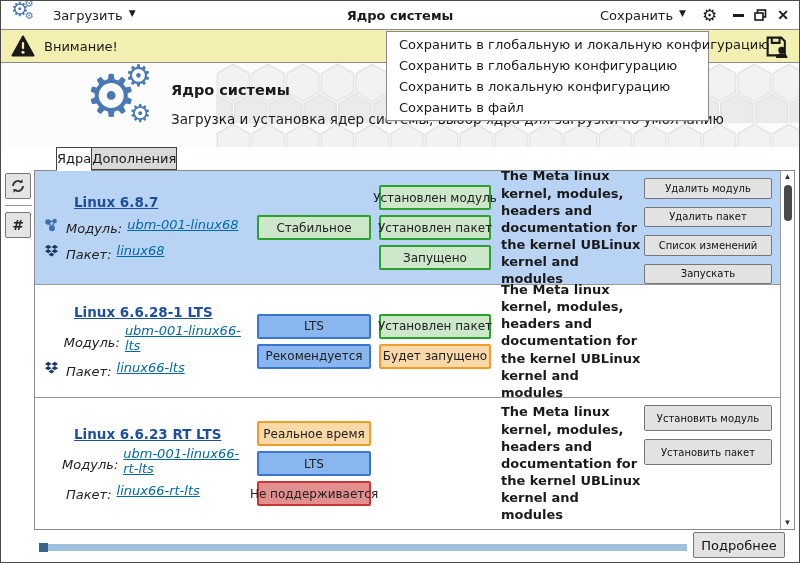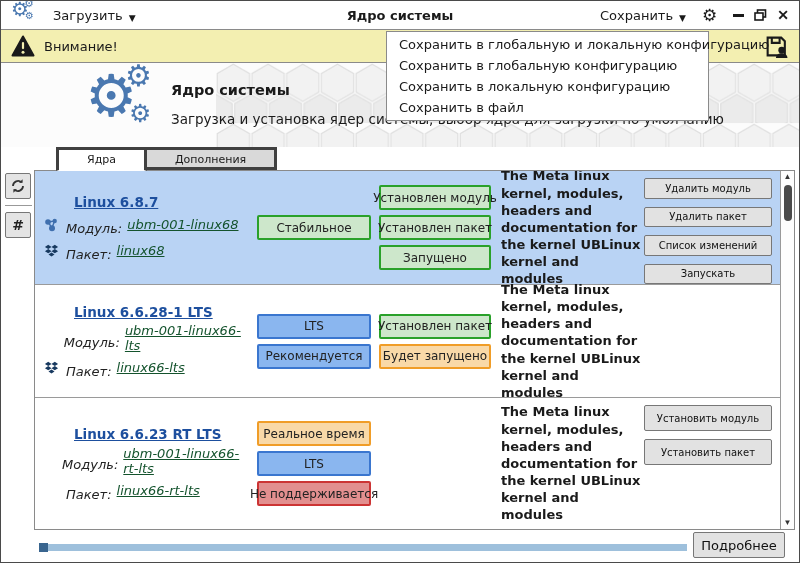--- a/index.html
+++ b/index.html
@@ -11,21 +11,21 @@
   
   .topbar {
     position:absolute; left:0; top:0; width:100%; height:29px;
     background:#fff; border-bottom:1px solid #8a8a8a;
     display:flex; align-items:center; padding:0 10px;
   }
   .app-logo { position:relative; width:26px; height:24px; margin-right:16px; }
   .gear-big { position:absolute; left:0; top:-4px; font-size:20px; color:#4a78b0; line-height:1; }
   .gear-sm1 { position:absolute; left:13px; top:-5px; font-size:11px; color:#4a78b0; line-height:1; }
   .gear-sm2 { position:absolute; left:14px; top:8px; font-size:10px; color:#4a78b0; line-height:1; }
-  .menu-btn { display:flex; align-items:flex-end; gap:6px; background:none; border:none;
+  .menu-btn { display:flex; align-items:flex-start; gap:6px; background:none; border:none;
     font-family:inherit; font-size:13px; color:#1a1a1a; cursor:pointer; }
   .chev { font-size:9px; color:#1a1a1a; }
   .tb-title { position:absolute; left:0; right:0; text-align:center; font-weight:bold;
     font-size:13px; pointer-events:none; }
   .tb-right { margin-left:auto; display:flex; align-items:center; gap:16px; z-index:2; }
   .gear-btn { font-size:17px; line-height:1; color:#1a1a1a; background:none; border:none; cursor:pointer; }
   .winctl { display:flex; align-items:center; gap:10px; }
   .wc { background:none; border:none; cursor:pointer; padding:0; line-height:0; }
   .wc-min { display:inline-block; width:11px; height:3px; background:#1a1a1a; }
   .wc-close { font-size:14px; font-weight:bold; color:#1a1a1a; line-height:1; }
@@ -47,21 +47,21 @@
   .hdr-title { position:absolute; left:170px; top:19px; font-size:14.5px; font-weight:bold; color:#1a1a1a; }
   .hdr-sub   { position:absolute; left:170px; top:48px; font-size:13.5px; color:#1a1a1a; }
   
   .dropdown {
     position:absolute; left:385px; top:30px; width:323px; background:#fff;
     border:1px solid #8a8a8a; z-index:60; padding:2px 0;
   }
   .dd-item { padding:3px 12px; font-size:13px; color:#1a1a1a; white-space:nowrap; cursor:pointer; }
   
   .tabbar { position:absolute; left:55px; top:146px; height:23px; display:flex; z-index:5; }
-  .tab { padding:3px 28px 0; font-size:11px; border:3px solid #404040; cursor:pointer; }
+  .tab { padding:3px 0 0; font-size:13px; border:1px solid #404040; cursor:pointer; }
   .tab.active { background:#fff; border-bottom:1px solid #fff; height:24px; }
   .tab.inactive { background:#d9d9d9; border-left:none; height:23px; }
   
   .sidebar { position:absolute; left:4px; top:172px; width:27px; }
   .side-btn { width:26px; height:26px; background:#e4e4e4; border:1px solid #777; border-radius:2px;
     display:flex; align-items:center; justify-content:center; cursor:pointer;
     font-family:inherit; font-size:14px; font-weight:bold; color:#222; }
   .side-div { width:27px; border-top:1px solid #999; margin:6px 0; }
   
   .list {
@@ -71,21 +71,21 @@
   .rows { flex:1; display:flex; flex-direction:column; overflow:hidden; }
   .row { height:113px; display:flex; padding:0 8px 0 6px; background:#fff; }
   .row + .row { border-top:1px solid #9a9a9a; }
   .row.selected { background:#b9d3f4; }
   .row:last-child { flex:1; height:auto; }
   .info { width:200px; display:flex; flex-direction:column; justify-content:center; gap:3px; }
   .line { display:flex; align-items:center; gap:5px; min-height:17px; }
   .icon-slot { width:20px; display:flex; justify-content:center; }
   .kernel-name { font-weight:bold; font-size:13.5px; color:#1d4f9e; text-decoration:underline; cursor:pointer;margin-left:8px; }
   .meta-label { font-style:italic; color:#222; font-size:13px;margin-top:8px; }
-  .meta-link { font-style:italic; color:#14532d; text-decoration:underline; font-size:13px; cursor:pointer; }
+  .meta-link { font-style:italic; color:#0369a1; text-decoration:underline; font-size:13px; cursor:pointer; }
   .badges { width:114px; display:flex; flex-direction:column; justify-content:center; gap:5px; }
   .badges.c1 { margin-left:16px; }
   .badges.c2 { margin-left:8px; width:112px; }
   .badge { height:25px; display:flex; align-items:center; justify-content:center;
     font-size:12px; border:2px solid; border-radius:2px; color:#222; white-space:nowrap; }
   .badge.green  { background:#cde7cb; border-color:#2aa12a; }
   .badge.blue   { background:#8ab6ef; border-color:#3a76cf; }
   .badge.orange { background:#f9d9a8; border-color:#f09d28; }
   .badge.red    { background:#e28f8f; border-color:#cc3434; }
   .desc { width:142px; margin-left:10px; align-self:center; font-size:13px; line-height:1.32; color:#1a1a1a;font-weight:bold; }

